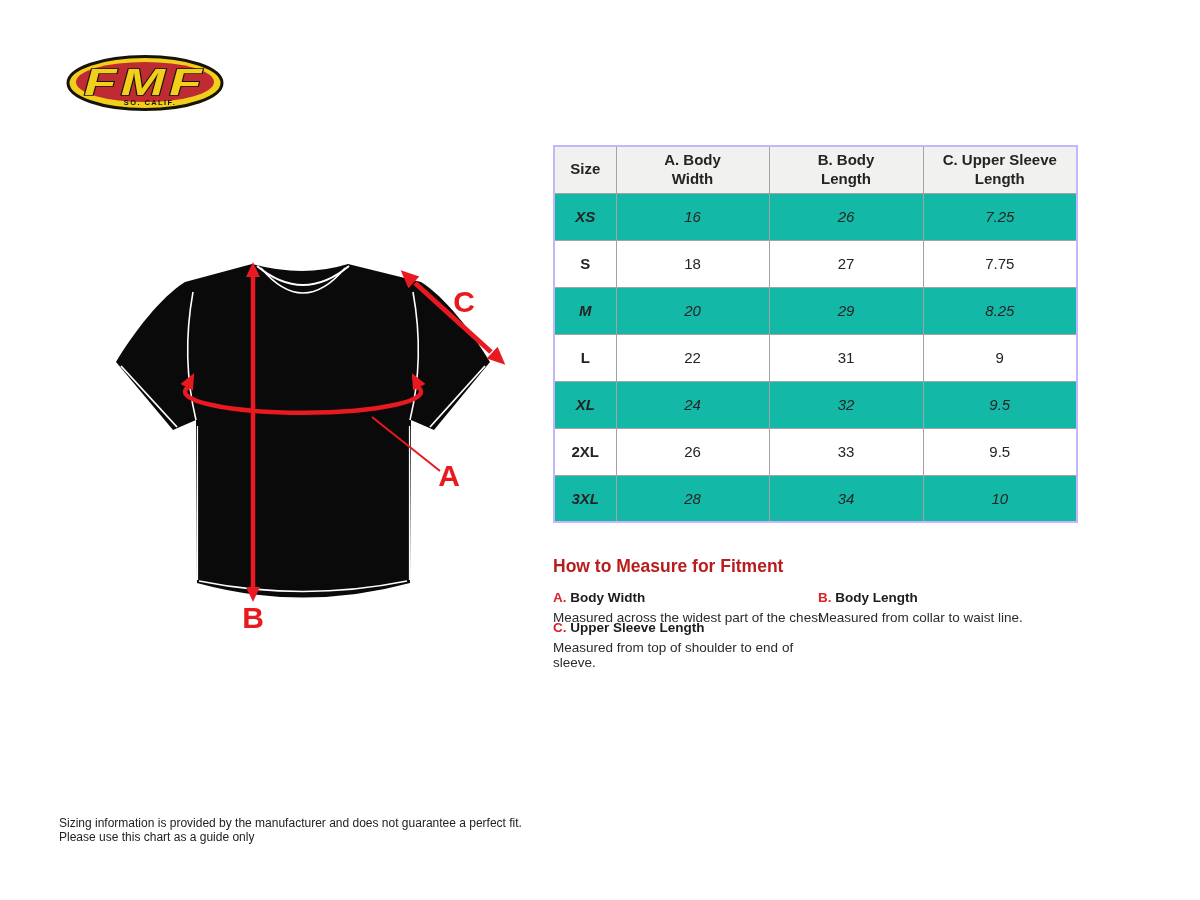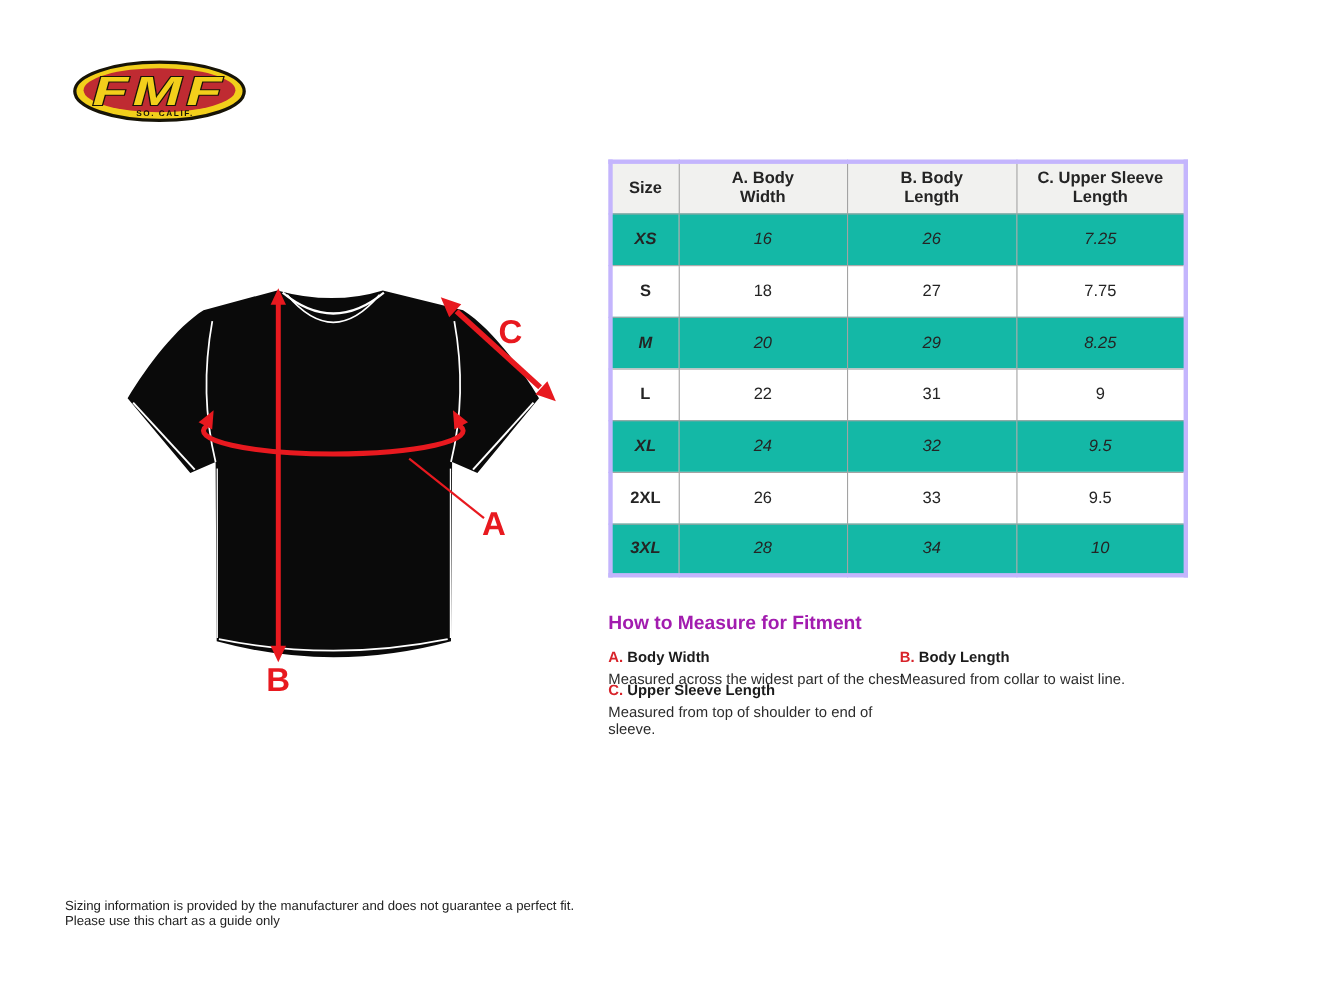--- a/index.html
+++ b/index.html
@@ -25,21 +25,21 @@
     font-size: 17.5px; font-weight: bold; color: #161616;
     letter-spacing: 0.1px;
   }
 
   
   .size-table-wrap { position: absolute; left: 553px; top: 145px; }
   table.size-table {
     border-collapse: collapse;
     table-layout: fixed;
     width: 523px;
-    border: 4px solid #c4b5fd;
+    border: 2px solid #c4b5fd;
   }
   table.size-table th, table.size-table td {
     border: 1px solid #a3a3a3;
     height: 47px;
     text-align: center;
     vertical-align: middle;
     font-size: 15px;
     color: #242424;
     padding: 2px 4px;
   }
@@ -49,21 +49,21 @@
     line-height: 1.25;
   }
   table.size-table th span { display: block; }
   table.size-table td.size-col { font-weight: bold; }
   table.size-table tr.alt td { background: #14b8a6; font-style: italic; }
   table.size-table tr.plain td { background: #ffffff; }
 
   
   .measure-title {
     position: absolute; left: 553px; top: 556px;
-    font-size: 17.5px; font-weight: bold; color: #a21caf;
+    font-size: 17.5px; font-weight: bold; color: #b91c1c;
   }
   .measure-item { position: absolute; width: 280px; }
   .measure-item .m-head { font-size: 13.5px; font-weight: bold; color: #1c1c1c; }
   .measure-item .m-head .m-letter { color: #d8232a; }
   .measure-item .m-desc { font-size: 13.5px; color: #2b2b2b; margin-top: 5px; font-weight: normal; }
   #measure-a { left: 553px; top: 590px; }
   #measure-b { left: 818px; top: 590px; }
   #measure-c { left: 553px; top: 620px; }
 
   

